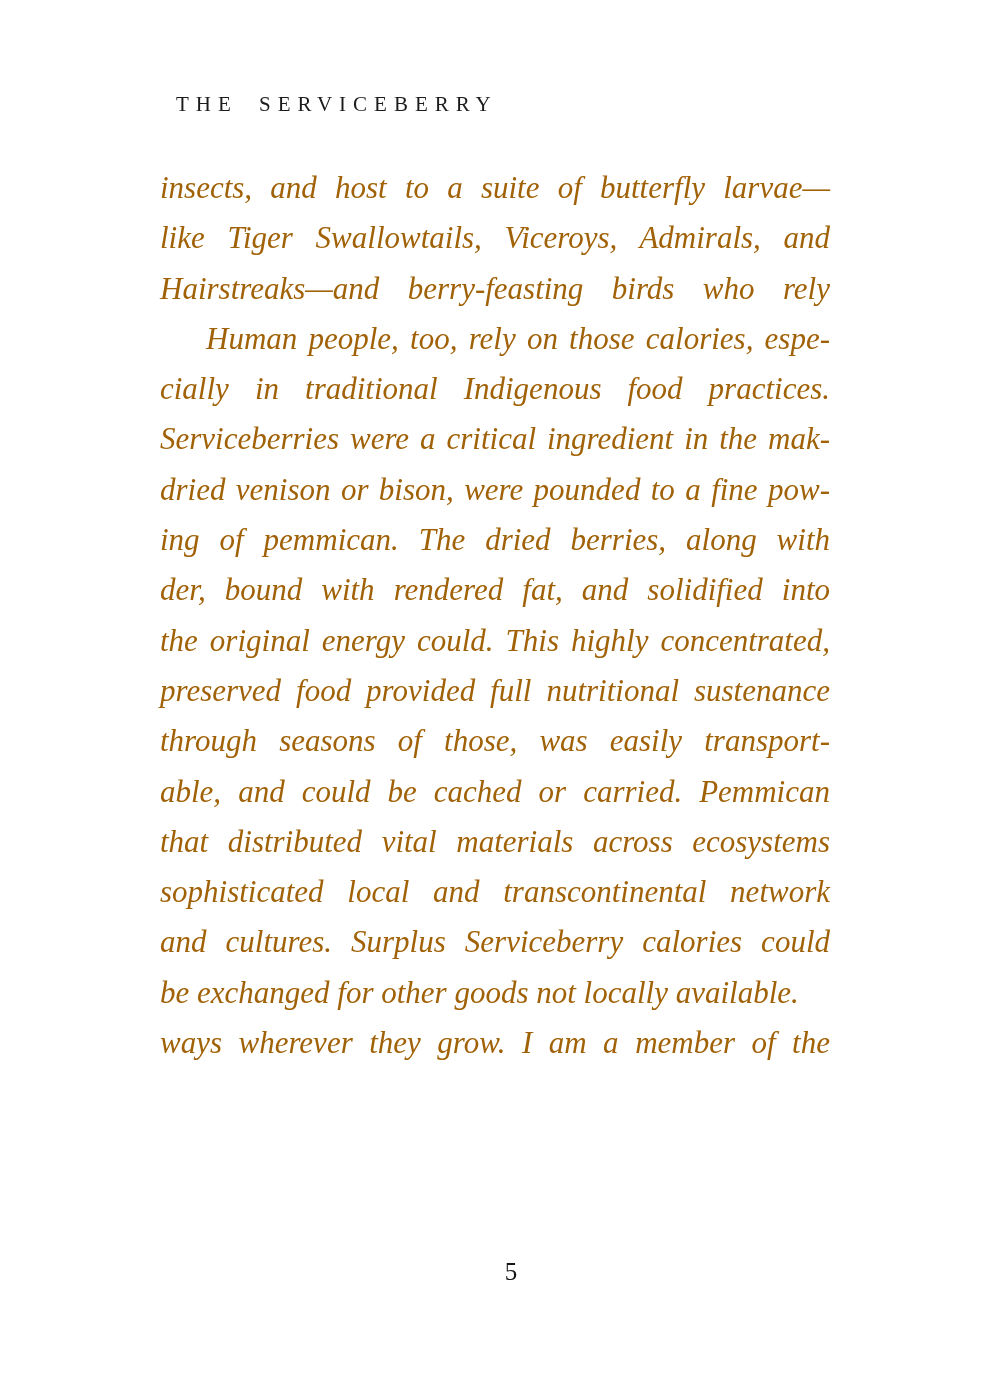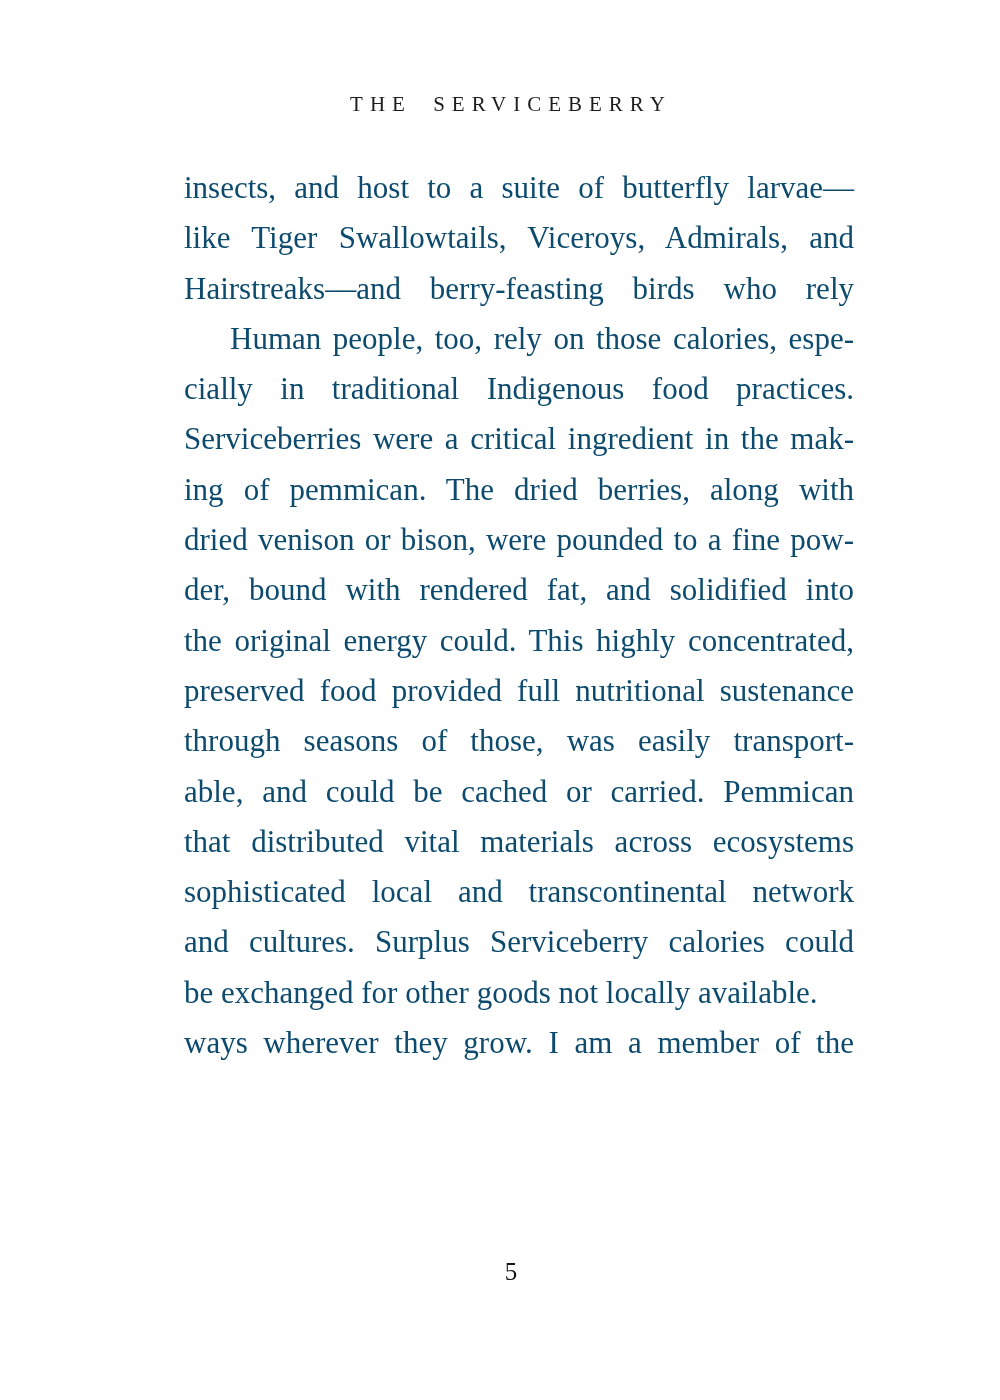--- a/index.html
+++ b/index.html
@@ -13,33 +13,34 @@
     height: 1400px;
     background: #ffffff;
     font-family: "Liberation Serif", serif;
     overflow: hidden;
   }
   .running-header {
     position: absolute;
     top: 92px;
     left: 176px;
     width: 670px;
-    text-align: center;
+    text-align: left;
     font-size: 21px;
     letter-spacing: 7px;
     word-spacing: 9px;
     color: #1c1c1c;
     white-space: nowrap;
   }
   .body-text {
     position: absolute;
     top: 163px;
-    left: 184px;
+    left: 160px;
     width: 670px;
-    color: #0c4a6e;
+    color: #a16207;
+    font-style: italic;
   }
   .text-line {
     font-size: 31px;
     line-height: 50.3px;
     height: 50.3px;
     text-align: justify;
     text-rendering: optimizeLegibility;
   }
   .text-line.just {
     
@@ -65,22 +66,22 @@
 
   <div class="running-header">THE SERVICEBERRY</div>
 
   <div class="body-text">
       <div class="text-line just">insects, and host to a suite of butterfly larvae—</div>
       <div class="text-line just">like Tiger Swallowtails, Viceroys, Admirals, and</div>
       <div class="text-line just">Hairstreaks—and berry-feasting birds who rely</div>
       <div class="text-line just indent">Human people, too, rely on those calories, espe-</div>
       <div class="text-line just">cially in traditional Indigenous food practices.</div>
       <div class="text-line just">Serviceberries were a critical ingredient in the mak-</div>
+      <div class="text-line just">dried venison or bison, were pounded to a fine pow-</div>
       <div class="text-line just">ing of pemmican. The dried berries, along with</div>
-      <div class="text-line just">dried venison or bison, were pounded to a fine pow-</div>
       <div class="text-line just">der, bound with rendered fat, and solidified into</div>
       <div class="text-line just">the original energy could. This highly concentrated,</div>
       <div class="text-line just">preserved food provided full nutritional sustenance</div>
       <div class="text-line just">through seasons of those, was easily transport-</div>
       <div class="text-line just">able, and could be cached or carried. Pemmican</div>
       <div class="text-line just">that distributed vital materials across ecosystems</div>
       <div class="text-line just">sophisticated local and transcontinental network</div>
       <div class="text-line just">and cultures. Surplus Serviceberry calories could</div>
       <div class="text-line">be exchanged for other goods not locally available.</div>
       <div class="text-line just">ways wherever they grow. I am a member of the</div>

